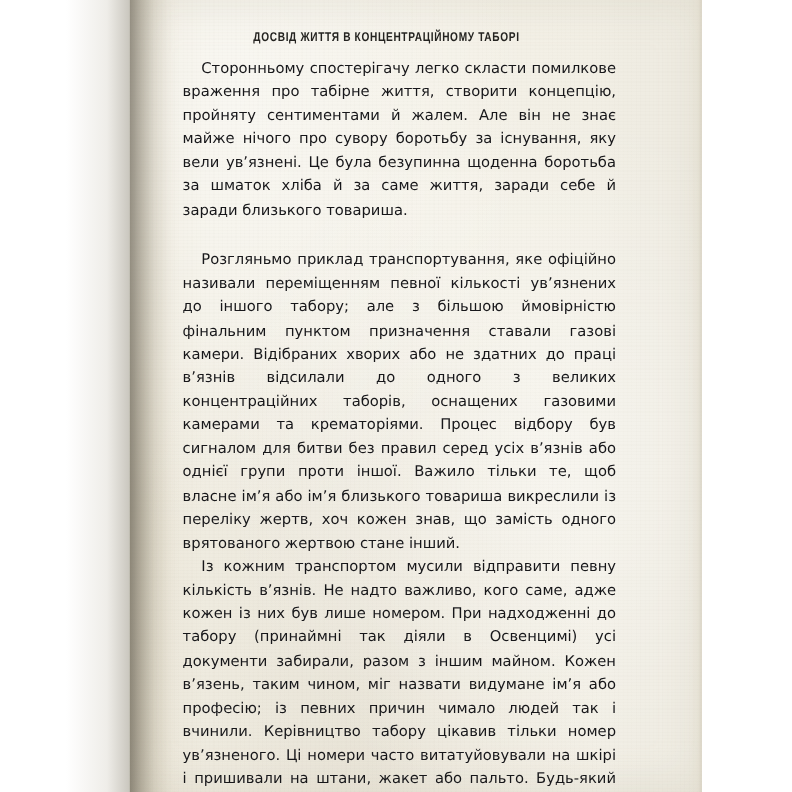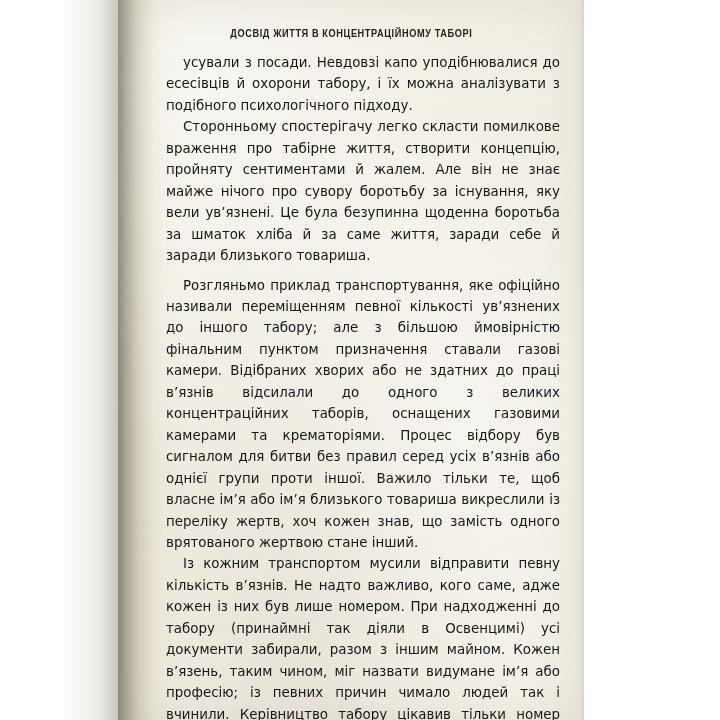--- a/index.html
+++ b/index.html
@@ -20,21 +20,21 @@
     width: 720px;
     height: 720px;
     background: #ffffff;
   }
 
   
   #page {
     position: absolute;
     left: 118px;
     top: 0;
-    width: 466px;
+    width: 520px;
     height: 720px;
     background: #ece8dc;
     background-image:
       radial-gradient(ellipse at 18% 12%, rgba(255,255,255,0.50) 0%, rgba(255,255,255,0) 45%),
       radial-gradient(ellipse at 72% 58%, rgba(255,255,255,0.40) 0%, rgba(255,255,255,0) 55%),
       radial-gradient(ellipse at 40% 90%, rgba(212,204,186,0.35) 0%, rgba(212,204,186,0) 50%),
       linear-gradient(90deg,
         #b9b3a5 0px,
         #cdc7b8 8px,
         #ddd8c9 16px,
@@ -128,21 +128,21 @@
     text-align: justify;
     text-justify: inter-word;
     -webkit-font-smoothing: antialiased;
   }
   #textblock p {
     margin: 0;
     text-indent: 17px;
     hyphens: none;
   }
   #textblock p.spaced {
-    margin-top: 8px;
+    margin-top: 24px;
   }
   
   #textblock p { text-align-last: left; }
 
   
   #folio {
     position: absolute;
     left: 0;
     bottom: 14px;
     width: 466px;
@@ -175,21 +175,20 @@
 
     <div id="grain"></div>
     <div id="gutter"></div>
     <div id="right-edge"></div>
 
     <div id="running-head">
       <span class="rh-text">ДОСВІД ЖИТТЯ В КОНЦЕНТРАЦІЙНОМУ ТАБОРІ</span>
     </div>
 
     <div id="textblock">
-      <p>усували з посади. Невдовзі капо уподібнювалися до есесівців й охорони табору, і їх можна аналізувати з подібного психологічного підходу.</p>
       <p>Сторонньому спостерігачу легко скласти помилкове враження про табірне життя, створити концепцію, пройняту сентиментами й жалем. Але він не знає майже нічого про сувору боротьбу за існування, яку вели ув’язнені. Це була безупинна щоденна боротьба за шматок хліба й за саме життя, заради себе й заради близького товариша.</p>
       <p class="spaced">Розгляньмо приклад транспортування, яке офіційно називали переміщенням певної кількості ув’язнених до іншого табору; але з більшою ймовірністю фінальним пунктом призначення ставали газові камери. Відібраних хворих або не здатних до праці в’язнів відсилали до одного з великих концентраційних таборів, оснащених газовими камерами та крематоріями. Процес відбору був сигналом для битви без правил серед усіх в’язнів або однієї групи проти іншої. Важило тільки те, щоб власне ім’я або ім’я близького товариша викреслили із переліку жертв, хоч кожен знав, що замість одного врятованого жертвою стане інший.</p>
       <p>Із кожним транспортом мусили відправити певну кількість в’язнів. Не надто важливо, кого саме, адже кожен із них був лише номером. При надходженні до табору (принаймні так діяли в Освенцимі) усі документи забирали, разом з іншим майном. Кожен в’язень, таким чином, міг назвати видумане ім’я або професію; із певних причин чимало людей так і вчинили. Керівництво табору цікавив тільки номер ув’язненого. Ці номери часто витатуйовували на шкірі і пришивали на штани, жакет або пальто. Будь-який охоронець, яких хотів покарати</p>
     </div>
 
 
   </div>
 </div>
 
 </body></html>

